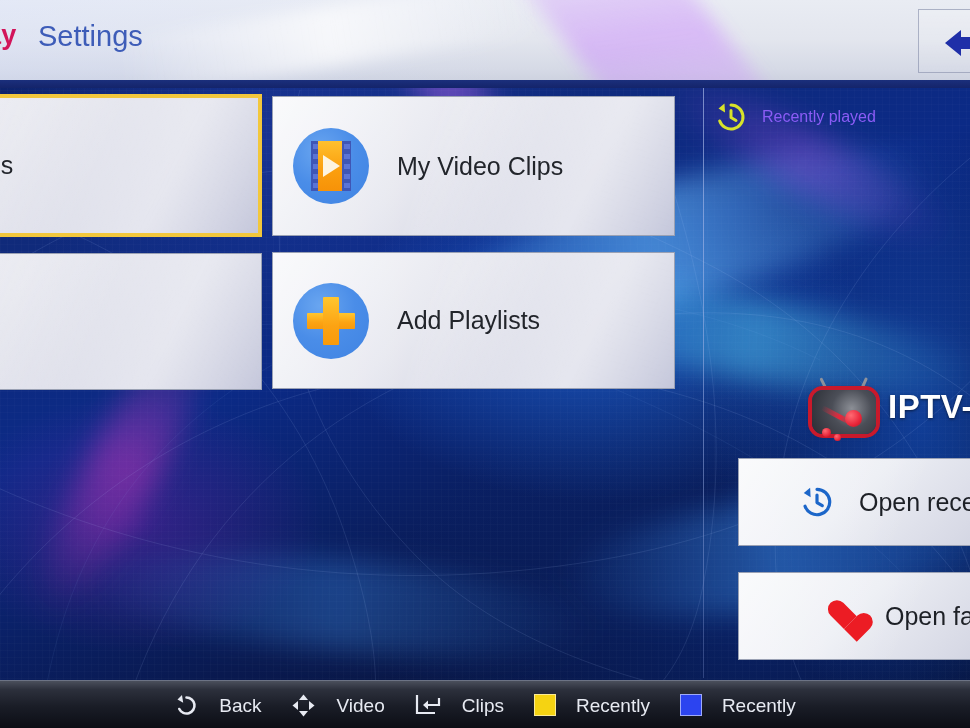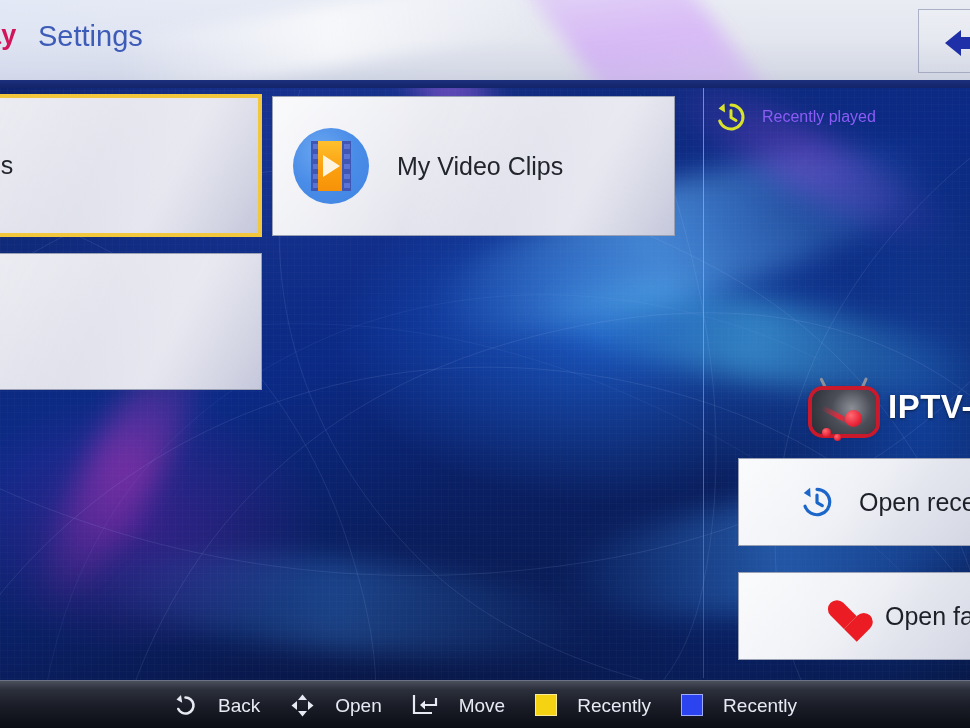--- a/index.html
+++ b/index.html
@@ -308,20 +308,30 @@
       </div>
     </div>
     <span class="tile-label">My Video Clips</span>
   </div>
 
   <div class="tile" id="tile-series">
     <div class="tile-sheen"></div>
 
   </div>
 
+  <div class="tile" id="tile-addplay">
+    <div class="tile-sheen"></div>
+    <div class="tile-icon circ-icon">
+      <div class="plus">
+        <div class="bar h"></div>
+        <div class="bar v"></div>
+      </div>
+    </div>
+    <span class="tile-label">Add Playlists</span>
+  </div>
 
   <div class="divider"></div>
 
   <div class="recent-head">
     <svg width="34" height="34" viewBox="0 0 34 34">
       <path d="M17,5 a12,12 0 1,1 -11.3,16" fill="none" stroke="#d8e32a" stroke-width="3" stroke-linecap="round"></path>
       <path d="M10.5,3.5 L4.5,8.5 L11,12.5 Z" fill="#d8e32a"></path>
       <path d="M17,10.5 L17,17.5 L22,20.5" fill="none" stroke="#d8e32a" stroke-width="3" stroke-linecap="round" stroke-linejoin="round"></path>
     </svg>
     <span class="recent-head-label">Recently played</span>
@@ -375,32 +385,32 @@
 
     <div class="bb-item">
       <span class="bb-icon">
         <svg width="25" height="25" viewBox="0 0 25 25">
           <path d="M12.5,1.5 L17,7 L8,7 Z" fill="#e7eaf2"></path>
           <path d="M12.5,23.5 L8,18 L17,18 Z" fill="#e7eaf2"></path>
           <path d="M1.5,12.5 L7,8 L7,17 Z" fill="#e7eaf2"></path>
           <path d="M23.5,12.5 L18,8 L18,17 Z" fill="#e7eaf2"></path>
         </svg>
       </span>
-      <span class="bb-label">Open</span>
+      <span class="bb-label">Video</span>
     </div>
 
     <div class="bb-item">
       <span class="bb-icon">
         <svg width="27" height="24" viewBox="0 0 27 24">
           <path d="M2,2 L2,20 L20,20" fill="none" stroke="#e7eaf2" stroke-width="2.2"></path>
           <path d="M24,5 L24,12 L11,12" fill="none" stroke="#e7eaf2" stroke-width="2.2"></path>
           <path d="M13,7.5 L8,12 L13,16.5 Z" fill="#e7eaf2"></path>
         </svg>
       </span>
-      <span class="bb-label">Move</span>
+      <span class="bb-label">Clips</span>
     </div>
 
     <div class="bb-item">
       <span class="bb-icon swatch" style="background:#F5D312"></span>
       <span class="bb-label">Recently</span>
     </div>
 
     <div class="bb-item">
       <span class="bb-icon swatch" style="background:#2C44F0"></span>
       <span class="bb-label">Recently</span>

